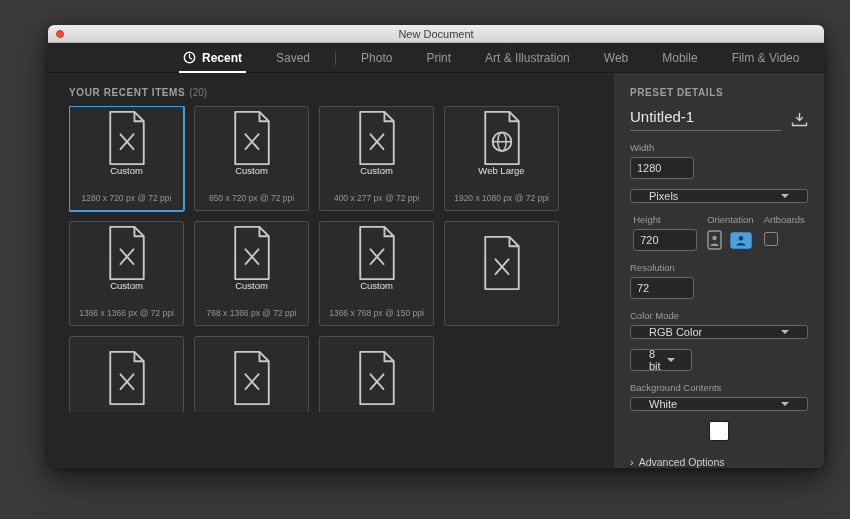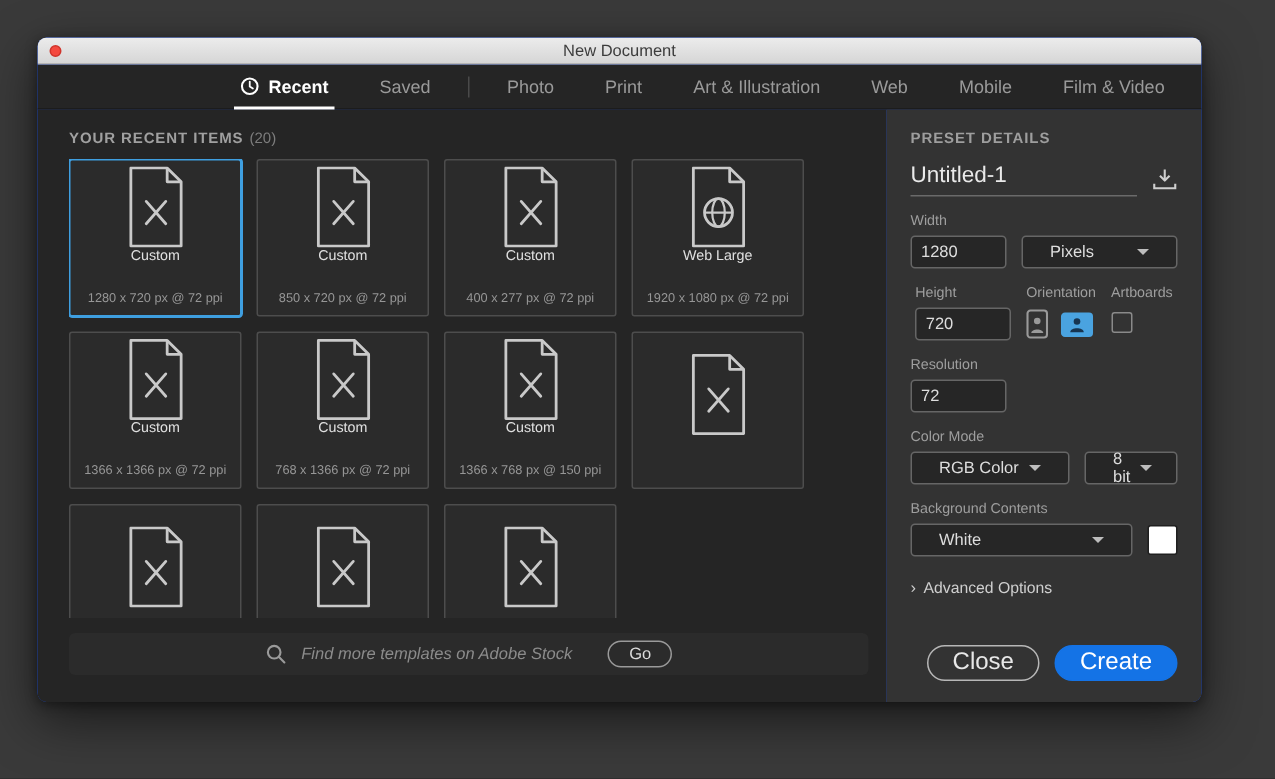--- a/index.html
+++ b/index.html
@@ -3,24 +3,24 @@
 <meta charset="utf-8">
 <style>
   * { box-sizing: border-box; margin: 0; padding: 0; }
   html,body { width:850px; height:519px; overflow:hidden; }
   body {
     background:#3a3a3a;
     font-family:"Liberation Sans","DejaVu Sans",sans-serif;
     position:relative;
   }
   .window {
-    position:absolute; left:25px; top:25px; width:776px; height:443px;
+    position:absolute; left:48px; top:25px; width:776px; height:443px;
     border-radius:6px; overflow:hidden;
     box-shadow:0 12px 34px rgba(0,0,0,.55), 0 2px 8px rgba(0,0,0,.4);
-    display:flex; flex-direction:column; background:#1d4ed8;
+    display:flex; flex-direction:column; background:#0f172a;
   }
   
   .titlebar {
     height:18px; flex:0 0 18px;
     background:linear-gradient(#ececec,#d6d6d6);
     border-bottom:1px solid #b5b5b5;
     display:flex; align-items:center; position:relative;
   }
   .traffic { width:8px; height:8px; border-radius:50%; background:#f4493f; border:1px solid #d0352c; margin-left:8px; }
   .titlebar-title {
@@ -86,21 +86,21 @@
     padding:14px 16px 14px 16px; display:flex; flex-direction:column;
   }
   .panel-heading { font-size:10px; letter-spacing:.6px; color:#9e9e9e; font-weight:bold; }
   .name-row { display:flex; align-items:flex-end; margin-top:10px; gap:10px; }
   .doc-name {
     flex:1; font-size:15px; color:#e9e9e9; padding-bottom:5px;
     border-bottom:1px solid #6a6a6a; white-space:nowrap; overflow:hidden;
   }
   .save-icon { flex:0 0 auto; padding-bottom:4px; cursor:pointer; }
   .field-label { font-size:9.5px; color:#9e9e9e; margin:11px 0 4px; }
-  .row { display:flex; gap:10px; }
+  .row { display:flex; gap:10px;flex-direction:column; }
   .tinput {
     background:#262626; border:1px solid #666; border-radius:3px;
     color:#dedede; font-size:11px; height:22px; padding:0 6px; width:64px;
     font-family:inherit;
   }
   .tselect {
     background:#262626; border:1px solid #666; border-radius:3px;
     color:#dedede; font-size:11px; height:22px; padding:0 18px;
     display:flex; align-items:center; justify-content:space-between; cursor:pointer;
   }
@@ -325,30 +325,20 @@
         <path d="M6 1 H32 L42 11 V57 H6 Z" fill="none" stroke="#c9c9c9" stroke-width="2" stroke-linejoin="round"></path>
         <path d="M32 1 V11 H42" fill="none" stroke="#c9c9c9" stroke-width="2" stroke-linejoin="round"></path>
         <path d="M17 25 L31 41 M31 25 L17 41" fill="none" stroke="#c9c9c9" stroke-width="2" stroke-linecap="round"></path>
       </svg>
 
     </div>
     <div class="c-name"></div>
     <div class="c-dims"></div>
   </div>
 </div>
-      </div>
-      <div class="searchbar">
-        <span>
-          <svg width="14" height="14" viewBox="0 0 14 14">
-              <circle cx="5.8" cy="5.8" r="4.2" fill="none" stroke="#9a9a9a" stroke-width="1.4"></circle>
-              <path d="M9 9 L12.6 12.6" stroke="#9a9a9a" stroke-width="1.4" stroke-linecap="round"></path>
-            </svg>
-        </span>
-        <span class="search-ph">Find more templates on Adobe Stock</span>
-        <button class="go-btn">Go</button>
       </div>
     </div>
 
     <div class="panel">
       <div class="panel-heading">PRESET DETAILS</div>
 
       <div class="name-row">
         <div class="doc-name">Untitled-1</div>
         <span class="save-icon">
           <svg width="17" height="15" viewBox="0 0 17 15">

